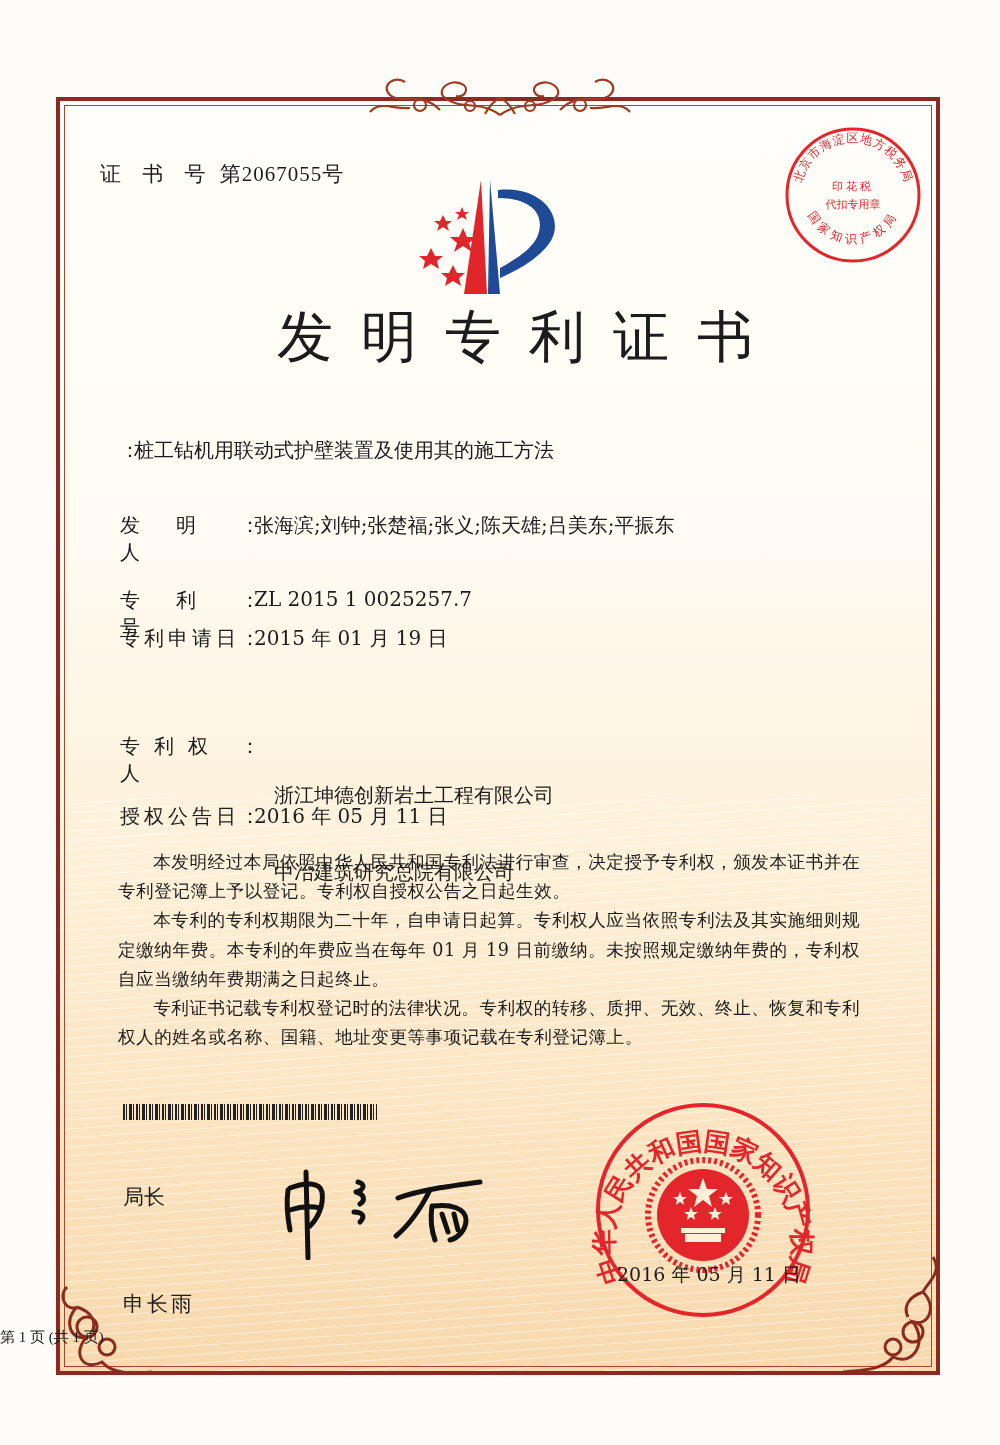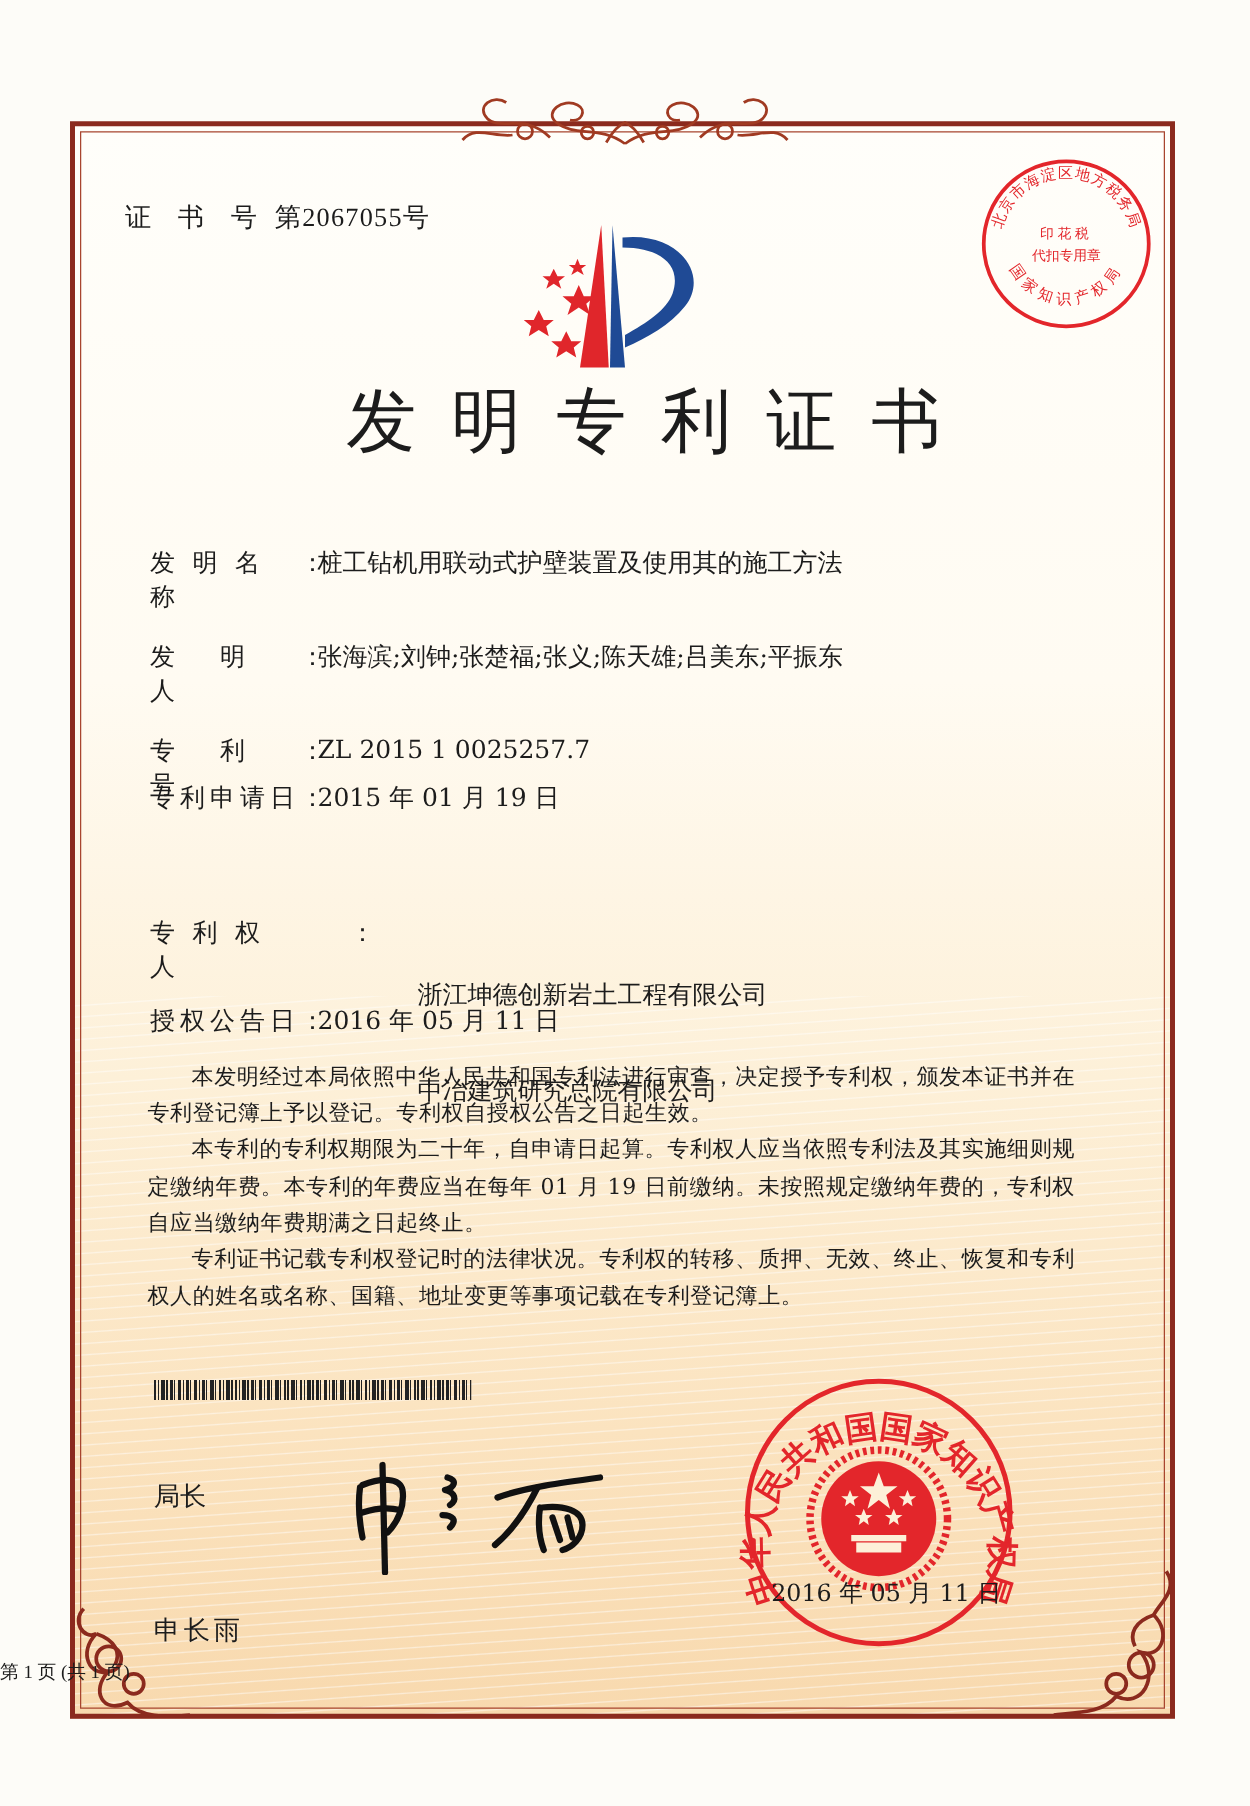--- a/index.html
+++ b/index.html
@@ -48,23 +48,23 @@
   }
 
   .field { position:absolute; left:120px; font-size:20px; display:flex; }
   .field .lbl { width:120px; display:flex; justify-content:space-between; }
   .field .colon { width:14px; }
   .field .val { white-space:pre; }
   .f1 { top:437px; }
   .f2 { top:512px; }
   .f3 { top:587px; }
   .f4 { top:625px; }
-  .f5 { top:733px;gap:40px; }
+  .f5 { top:733px; }
   .f6 { top:803px; }
-  .val-multi div { line-height:29px; }
+  .val-multi div { line-height:29px;margin-left:20px; }
 
   .body-text {
     position:absolute; left:118px; top:848px; width:742px;
     font-size:17.6px; line-height:29.2px; letter-spacing:0.5px;
     font-family:"DejaVu Serif", serif; text-align:justify;
   }
   .body-text p { margin:0; text-indent:2em; }
 
   .barcode {
     position:absolute; left:123px; top:1104px; width:254px; height:16px;
@@ -157,23 +157,20 @@
   <text font-size="12" fill="#e3262b" font-family="DejaVu Serif, serif" letter-spacing="4">
     <textPath href="#ringBot" startOffset="50%" text-anchor="middle">国家知识产权局</textPath>
   </text>
   <text x="75" y="70" text-anchor="middle" font-size="11" fill="#e3262b" font-family="DejaVu Serif, serif" letter-spacing="3">印花税</text>
   <text x="75" y="88" text-anchor="middle" font-size="11" fill="#e3262b" font-family="DejaVu Serif, serif">代扣专用章</text>
 </svg>
 
 <div class="title">发明专利证书</div>
 
 <div class="field f1">
-  <span class="lbl">
-      <span style="letter-spacing:14px">发明名称</span>
-    </span>
   <span class="colon">：</span>
   <span class="val">桩工钻机用联动式护壁装置及使用其的施工方法</span>
 </div>
 <div class="field f2">
   <span class="lbl">
       <span style="letter-spacing:36px">发明人</span>
     </span>
   <span class="colon">：</span>
   <span class="val">张海滨;刘钟;张楚福;张义;陈天雄;吕美东;平振东</span>
 </div>

